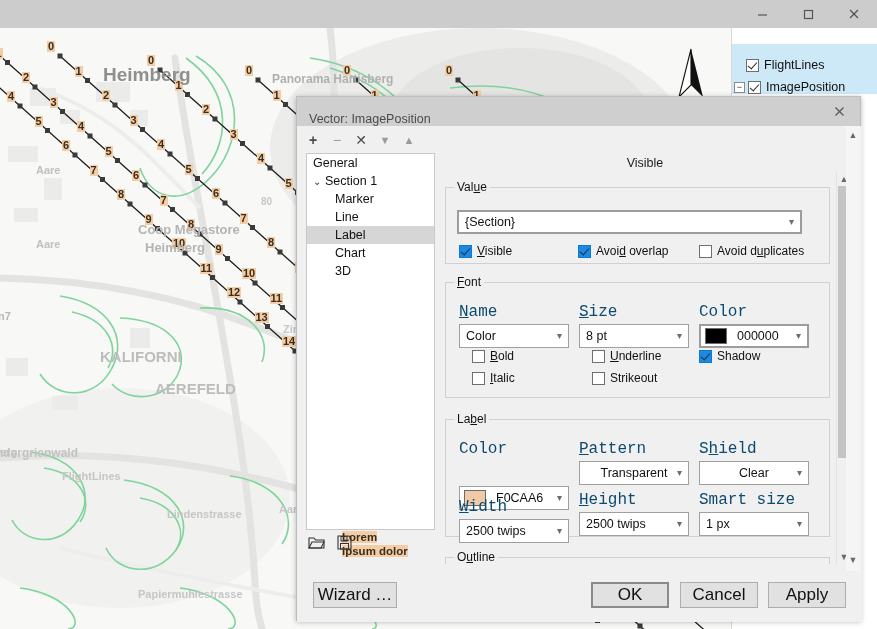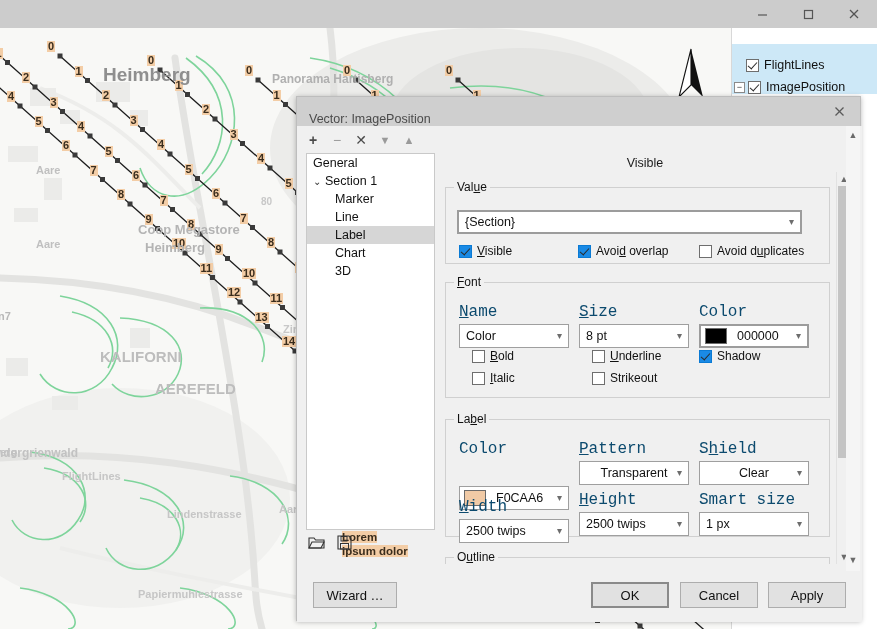--- a/index.html
+++ b/index.html
@@ -159,21 +159,21 @@
   .vsb .arrow {
     position: absolute; left:0; width: 14px; height: 14px;
     display:flex; align-items:center; justify-content:center; color:#6a6a6a; font-size: 9px;
   }
   .vsb .thumb { position: absolute; left: 1px; width: 12px; background: #c4c4c4; }
 
   
   .dlg-foot { position: absolute; left: 0; top: 474px; width: 565px; height: 51px; background:#f0f0f0; }
   .btn {
     position: absolute; height: 26px; background: #e1e1e1; border: 1px solid #adadad;
-    font-size: 13px; color: #111; display: flex; align-items: center; justify-content: center;
+    font-size: 17px; color: #111; display: flex; align-items: center; justify-content: center;
     font-family: "Liberation Sans", sans-serif;
   }
   .btn.primary { border: 2px solid #8a8a8a; background: #e1e1e1; }
 </style>
 </head>
 <body>
 
 <div id="app">
 
   <div class="win-titlebar">

